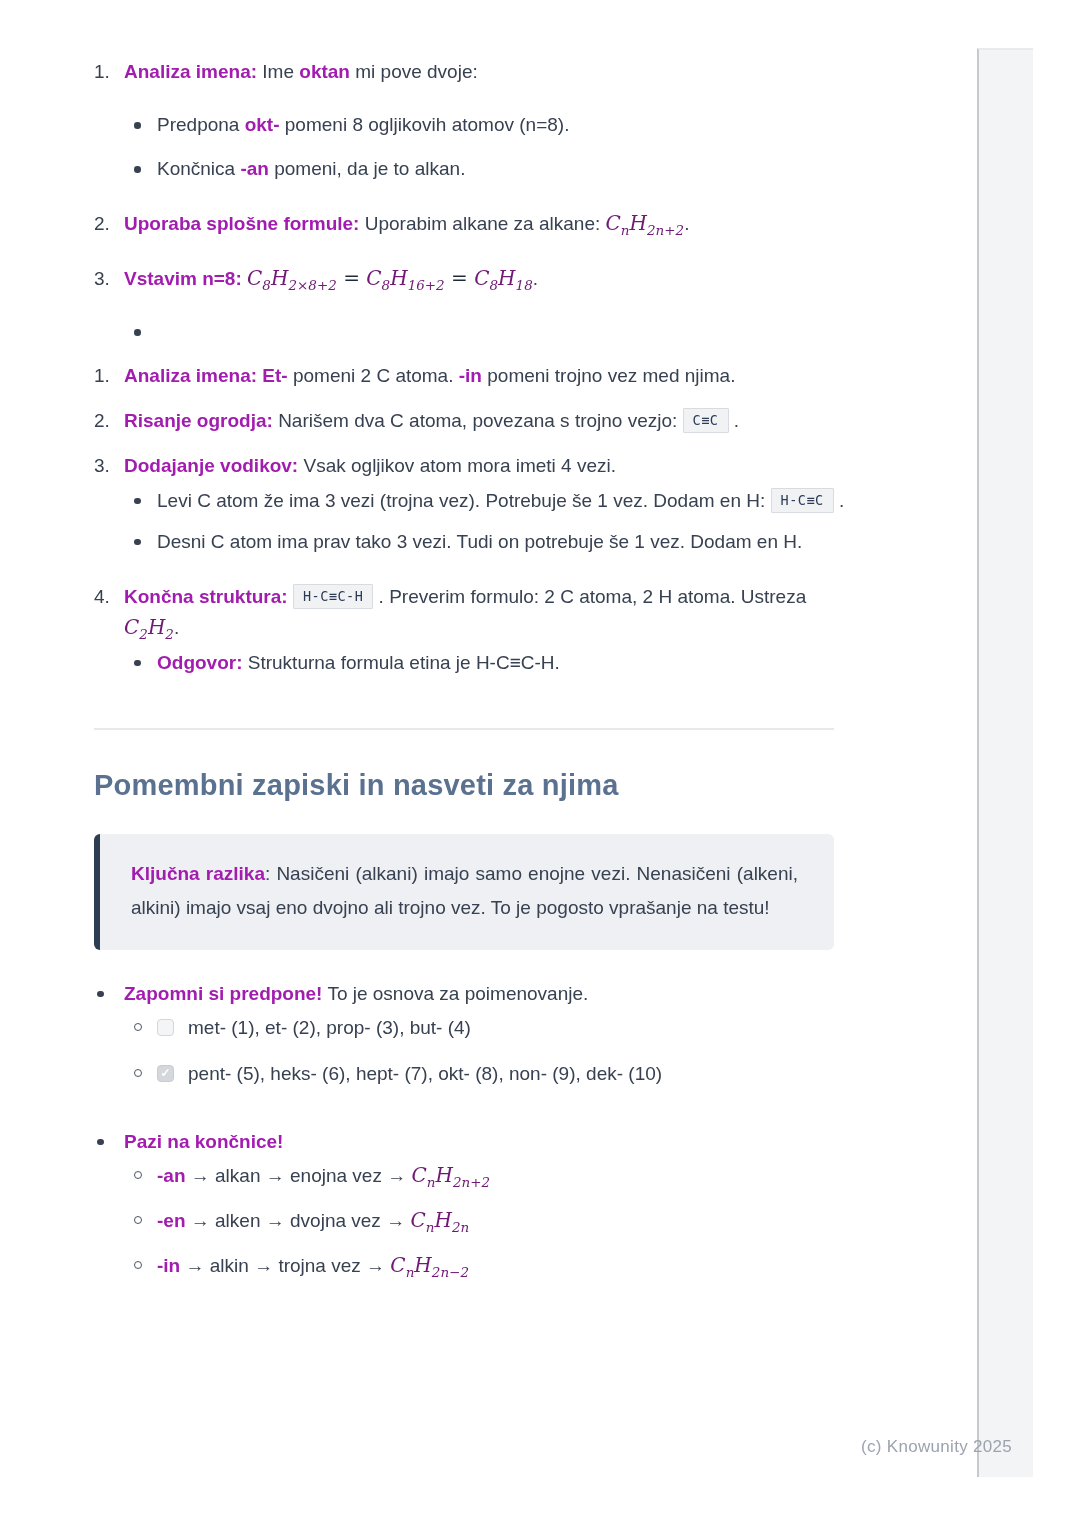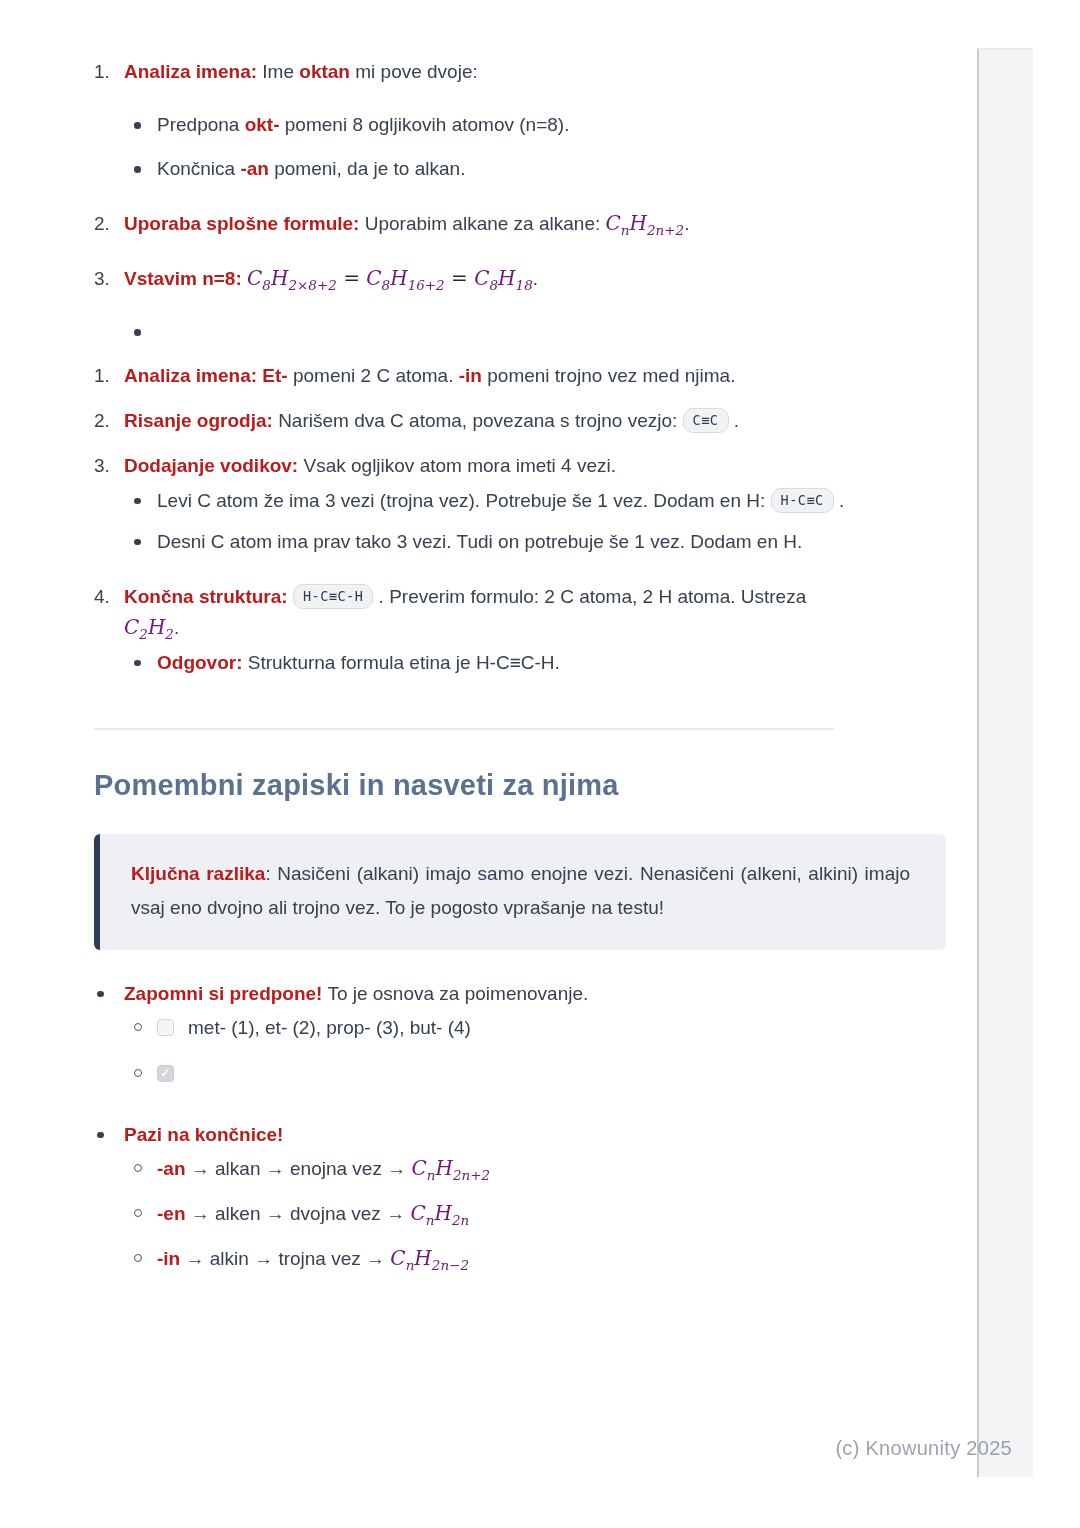--- a/index.html
+++ b/index.html
@@ -5,21 +5,21 @@
   * { box-sizing: border-box; }
   html,body { margin:0; padding:0; }
   body {
     width:1080px; height:1528px; position:relative; overflow:hidden;
     background:#ffffff; color:#374151;
     font-family:"Liberation Sans", sans-serif;
   }
   .page { position:absolute; left:94px; top:56px; width:752px; }
 
   .line { font-size:19px; line-height:31px; color:#374151; }
-  .line .b { font-weight:700; color:#b91c1c; }
+  .line .b { font-weight:700; color:#a21caf; }
 
   
   .li { display:flex; margin-bottom:24px; }
   .num { width:30px; flex:none; font-size:19px; line-height:31px; color:#374151; }
   .cont { flex:1; min-width:0; }
   .subs { margin-left:10px; margin-top:22px; }
   .subs.tight { margin-top:5px; }
   .bli { display:flex; margin-bottom:13px; }
   .bli:last-child { margin-bottom:0; }
   .mark { width:23px; flex:none; display:flex; }
@@ -28,37 +28,37 @@
 
   
   .math { font-family:"DejaVu Serif", serif; font-style:italic; font-size:20px; color:#701a75; white-space:nowrap; }
   .math sub { font-size:13.5px; line-height:0; }
   .mth { font-family:"DejaVu Serif", serif; font-size:20px; color:#1f2937; }
 
   
   .chip {
     display:inline-block; font-family:"DejaVu Sans Mono", monospace;
     font-size:13.5px; letter-spacing:.5px; color:#2b3a55;
-    background:#f0f2f4; border:1px solid #d8dbdf; border-radius:10px;
+    background:#f0f2f4; border:1px solid #d8dbdf; border-radius:1px;
     padding:5px 9px; line-height:1; transform:translateY(-2px); white-space:nowrap;
   }
 
   h3.sub-title { font-size:19px; line-height:31px; font-weight:700; color:#1f2937; margin:26px 0 26px; }
   p.intro { margin:0 0 24px; }
 
   .l2 .li { margin-bottom:14px; }
   .l2 .subs { margin-top:4px; margin-bottom:10px; }
   .l2 .bli { margin-bottom:10px; }
 
   hr.divider { border:none; border-top:2px solid #e7e9ec; margin:40px 0 0; width:740px; }
 
   h2.notes-title { font-size:29px; line-height:38px; font-weight:700; color:#5a7190; margin:36px 0 0; letter-spacing:.2px; }
 
   .callout {
-    margin-top:30px; width:852px; background:#eef0f3;
+    margin-top:30px; width:740px; background:#eef0f3;
     border-left:6px solid #2d3e52; border-radius:6px;
     padding:23px 36px 25px 31px;
   }
   .callout .line { line-height:34px; text-align:justify; }
 
   .notes-list { margin-top:28px; }
   .nli { display:flex; margin-bottom:22px; }
   .nli:last-child { margin-bottom:0; }
   .nmark { width:30px; flex:none; display:flex; }
   .nmark .dot { margin-left:3px; }
@@ -73,21 +73,21 @@
     content:"\2713"; position:absolute; left:2.5px; top:0.5px;
     color:#ffffff; font-size:12px; font-weight:700;
   }
 
   .edge-strip {
     position:absolute; left:977px; top:48px; width:56px; height:1429px;
     background:#f2f4f6; border-left:2px solid #c6cacd; border-top:2px solid #e8eaec;
   }
   .watermark {
     position:absolute; top:1437px; right:68px; z-index:5;
-    font-size:20px; color:#9ca3af; letter-spacing:.3px;
+    font-size:17px; color:#9ca3af; letter-spacing:.3px;
   }
 </style>
 </head>
 <body>
 
 <div class="page">
 
   <section class="l1">
 
     <div class="li">
@@ -209,20 +209,21 @@
                 <span class="ring"></span>
               </span>
             <span class="cb" data-checked="false"></span>
             <div class="line"><span>met- (1), et- (2), prop- (3), but- (4)</span></div>
           </div>
           <div class="bli">
             <span class="mark">
                 <span class="ring"></span>
               </span>
             <span class="cb" data-checked="true"></span>
+            <div class="line"><span>pent- (5), heks- (6), hept- (7), okt- (8), non- (9), dek- (10)</span></div>
           </div>
         </div>
       </div>
     </div>
 
     <div class="nli">
       <span class="nmark">
           <span class="dot"></span>
         </span>
       <div class="cont">

